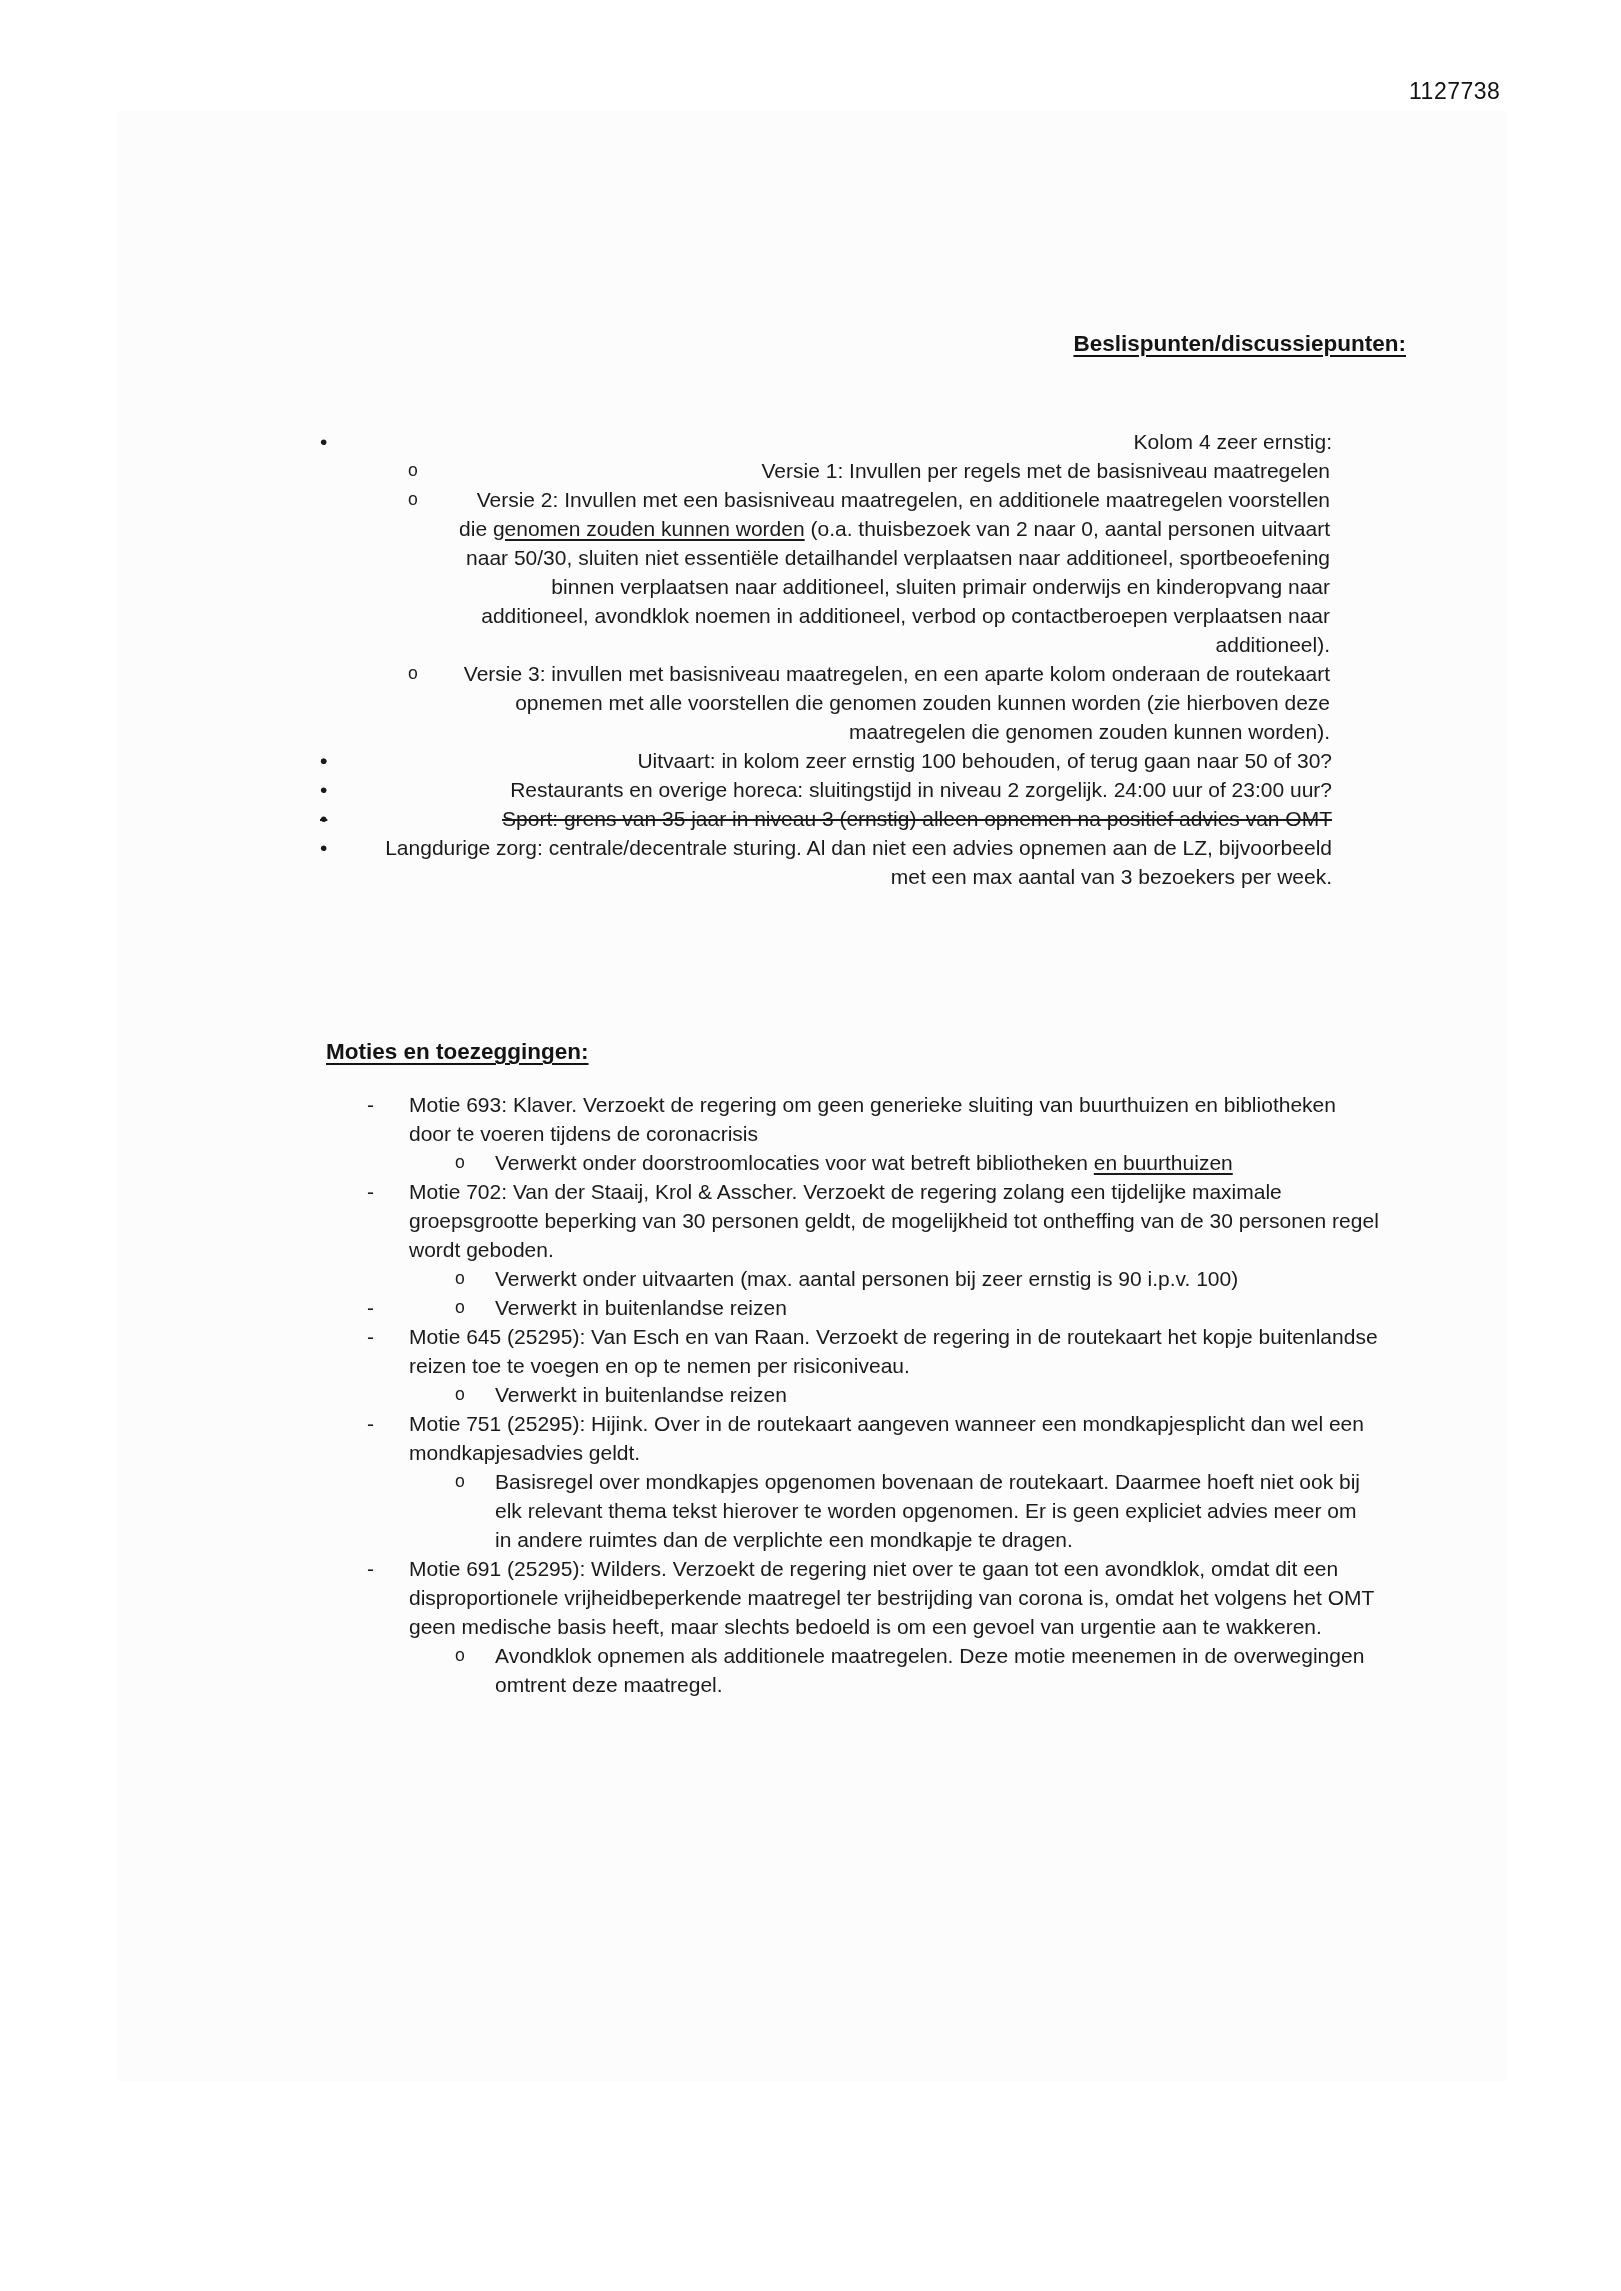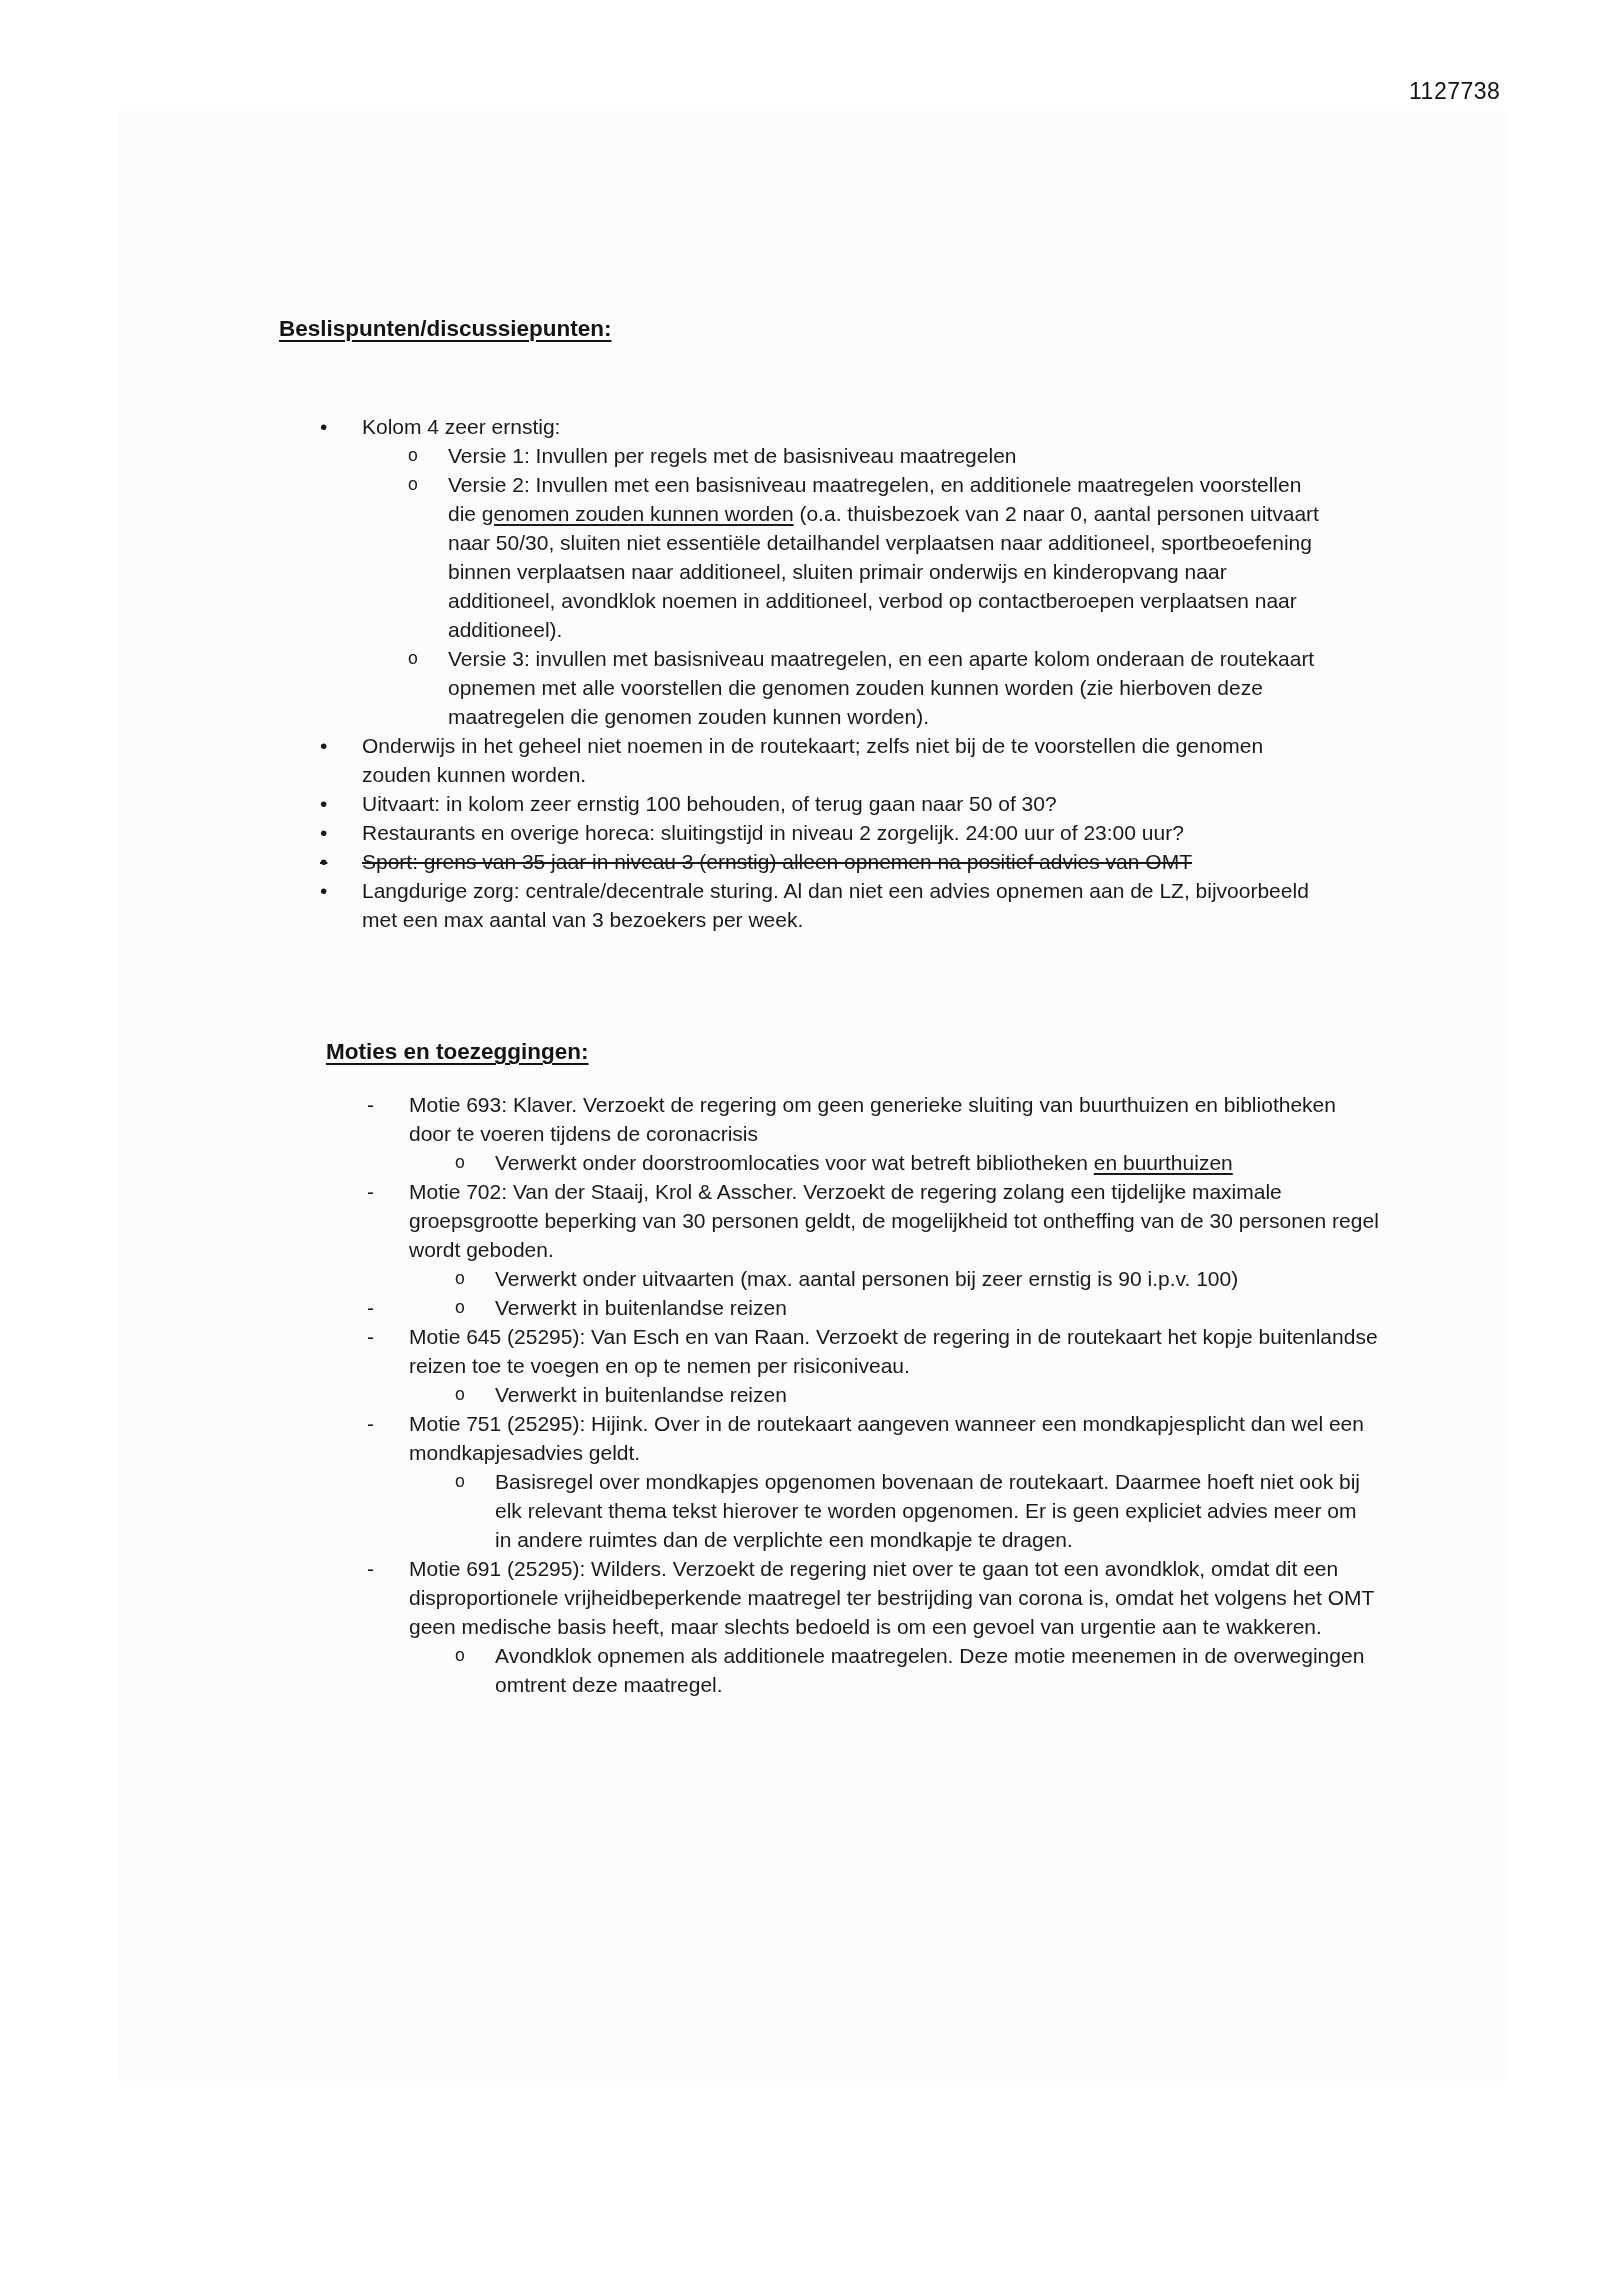--- a/index.html
+++ b/index.html
@@ -28,21 +28,21 @@
     font-size: 23px;
     line-height: 37px;
     color: #111111;
     letter-spacing: 0.5px;
   }
   .section {
     position: absolute;
     left: 279px;
     width: 1127px;
   }
-  #section-beslispunten { top: 314px; }
+  #section-beslispunten { top: 329px; text-align: right; }
   #section-moties { top: 1037px; margin-left: 47px; }
   .section-heading {
     margin: 0;
     font-size: 22.5px;
     line-height: 29px;
     font-weight: bold;
     text-decoration: underline;
     text-decoration-thickness: 2px;
     text-underline-offset: 3.9px;
     color: #141414;
@@ -78,21 +78,21 @@
 
 <div class="page-number">1127738</div>
 
 <section class="section" id="section-beslispunten">
   <h2 class="section-heading">Beslispunten/discussiepunten:</h2>
   <div class="items">
       <div class="item level-1"><span class="marker bullet">•</span><span class="txt"><span>Kolom 4 zeer ernstig:</span></span></div>
       <div class="item level-2"><span class="marker circle">o</span><span class="txt"><span>Versie 1: Invullen per regels met de basisniveau maatregelen</span></span></div>
       <div class="item level-2"><span class="marker circle">o</span><span class="txt"><span>Versie 2: Invullen met een basisniveau maatregelen, en additionele maatregelen voorstellen die </span><span class="u">genomen zouden kunnen worden</span><span> (o.a. thuisbezoek van 2 naar 0, aantal personen uitvaart naar 50/30, sluiten niet essentiële detailhandel verplaatsen naar additioneel, sportbeoefening binnen verplaatsen naar additioneel, sluiten primair onderwijs en kinderopvang naar additioneel, avondklok noemen in additioneel, verbod op contactberoepen verplaatsen naar additioneel).</span></span></div>
       <div class="item level-2"><span class="marker circle">o</span><span class="txt"><span>Versie 3: invullen met basisniveau maatregelen, en een aparte kolom onderaan de routekaart opnemen met alle voorstellen die genomen zouden kunnen worden (zie hierboven deze maatregelen die genomen zouden kunnen worden).</span></span></div>
-      <div class="item level-1"><span class="marker bullet">•</span><span class="txt"><span>Onderwijs in het geheel niet noemen in de routekaart; zelfs niet bij de te voorstellen die genomen zouden kunnen worden.</span></span></div>
+      <div class="item level-1"><span class="marker bullet">•</span></div>
       <div class="item level-1"><span class="marker bullet">•</span><span class="txt"><span>Uitvaart: in kolom zeer ernstig 100 behouden, of terug gaan naar 50 of 30?</span></span></div>
       <div class="item level-1"><span class="marker bullet">•</span><span class="txt"><span>Restaurants en overige horeca: sluitingstijd in niveau 2 zorgelijk. 24:00 uur of 23:00 uur?</span></span></div>
       <div class="item level-1 strike"><span class="marker bullet">•</span><span class="txt"><span>Sport: grens van 35 jaar in niveau 3 (ernstig) alleen opnemen na positief advies van OMT</span></span></div>
       <div class="item level-1"><span class="marker bullet">•</span><span class="txt"><span>Langdurige zorg: centrale/decentrale sturing. Al dan niet een advies opnemen aan de LZ, bijvoorbeeld met een max aantal van 3 bezoekers per week.</span></span></div>
     </div>
 </section>
 
 <section class="section" id="section-moties">
   <h2 class="section-heading">Moties en toezeggingen:</h2>
   <div class="items">

